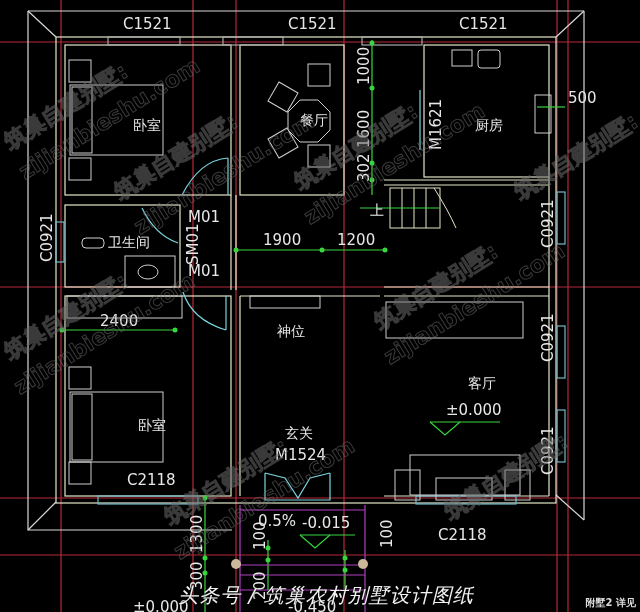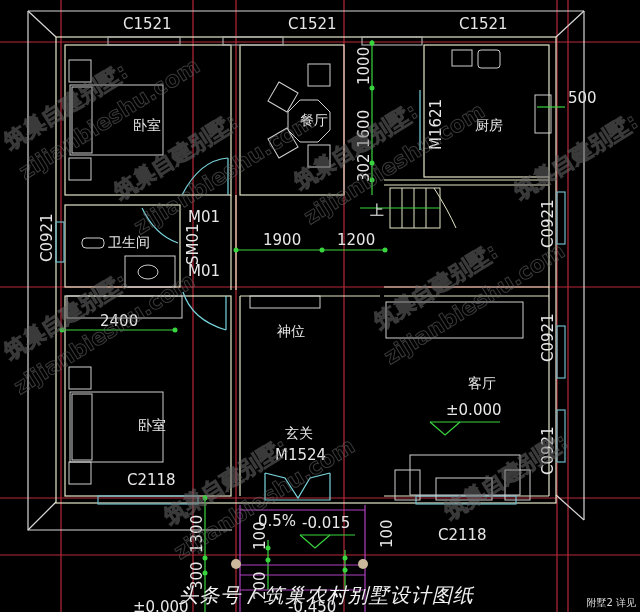--- a/index.html
+++ b/index.html
@@ -2,21 +2,21 @@
 <html><head>
 <meta charset="utf-8">
 <style>
   html, body { margin:0; padding:0; background:#000; }
   body { width:640px; height:612px; overflow:hidden; position:relative; font-family:"DejaVu Sans", sans-serif; }
   #plan { position:absolute; left:0; top:0; width:640px; height:612px; display:block; }
   .dim { fill:#e8e8e8; font-family:"DejaVu Sans", sans-serif; font-size:15px; }
   .cjk { fill:#e8e8e8; font-size:14px; font-family:"DejaVu Sans", sans-serif; }
   .wm { fill:none; stroke:#6a6a6a; stroke-width:1; font-family:"DejaVu Sans", sans-serif; font-weight:bold; font-size:22px; opacity:0.55; }
   .caption { position:absolute; left:26px; top:582px; width:600px; text-align:center; color:#f2f2f2; font-size:20px; letter-spacing:1px; text-shadow:0 0 2px #000;font-style:italic; }
-  .corner-note { position:absolute; right:4px; bottom:2px; color:#ddd; font-size:10px; }
+  .corner-note { position:absolute; right:4px; bottom:2px; color:#ddd; font-size:10px;font-weight:bold; }
 </style>
 </head>
 <body>
 
 <svg id="plan" viewBox="0 0 640 612" xmlns="http://www.w3.org/2000/svg">
 
   <g stroke="#b8283a" stroke-width="1.2">
     <line x1="61" y1="0" x2="61" y2="612"></line>
     <line x1="193" y1="0" x2="193" y2="612"></line>
     <line x1="236" y1="0" x2="236" y2="612"></line>

